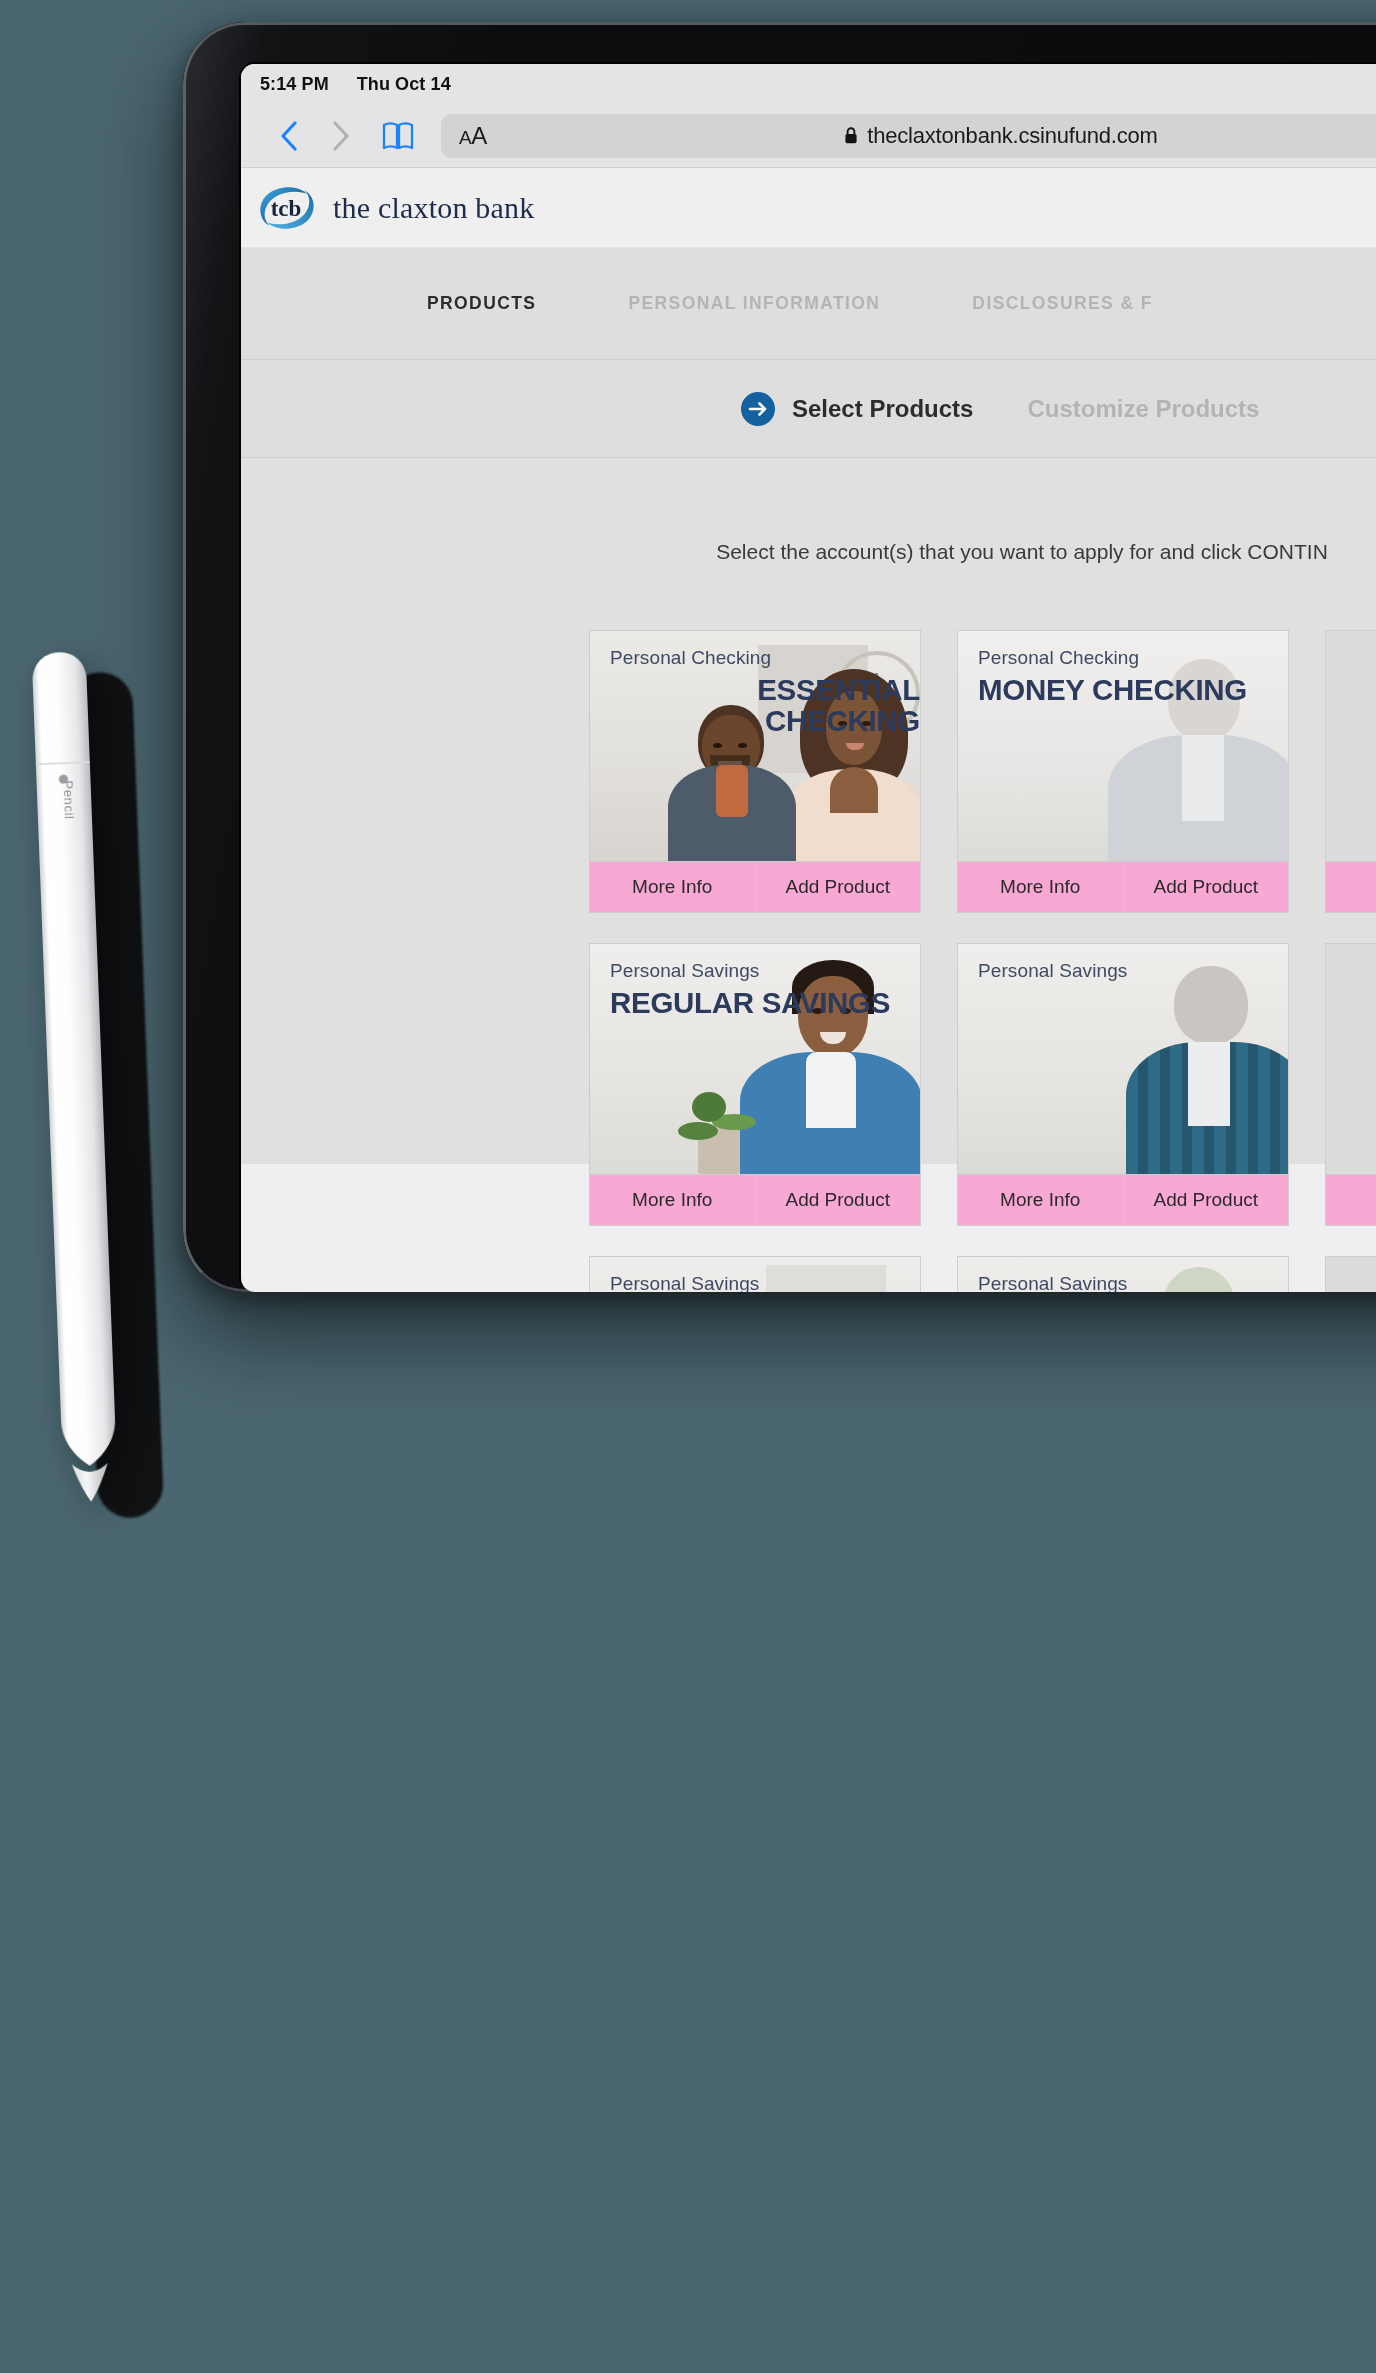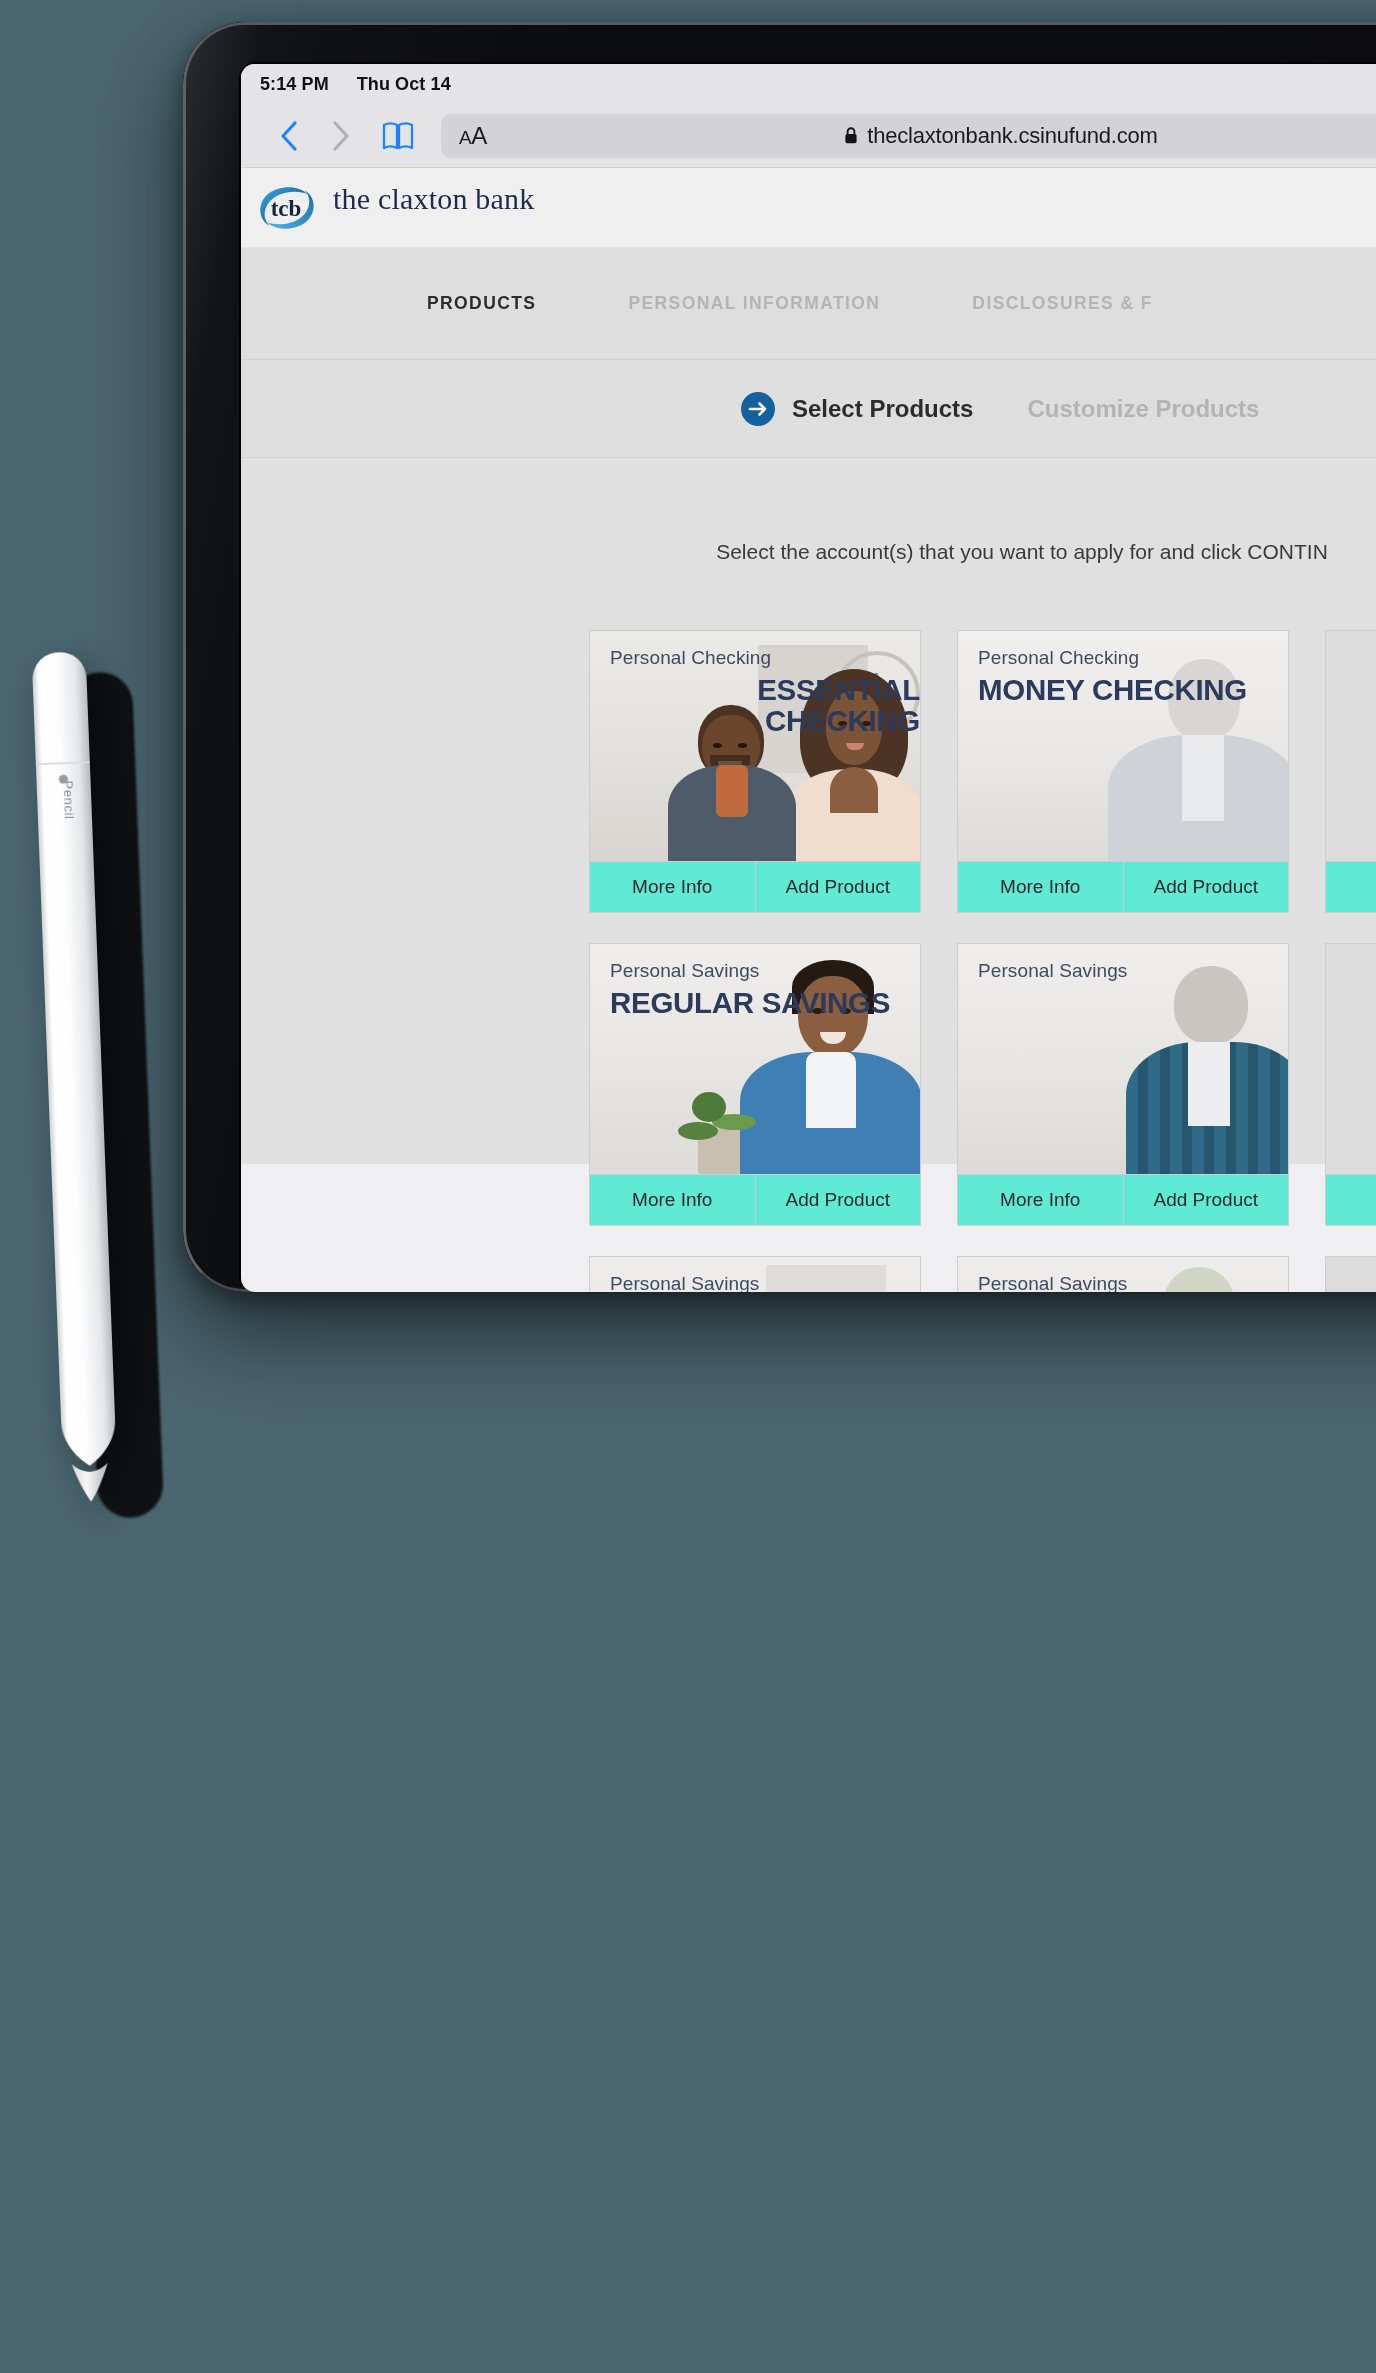--- a/index.html
+++ b/index.html
@@ -101,21 +101,21 @@
   .url-text { font-size:22px; color:#1a1a1a; letter-spacing:-.2px; }
 
   
   .site-header {
     height:80px;
     background:#efefef;
     display:flex; align-items:center;
     padding-left:14px;
     border-bottom:1px solid #e3e3e3;
   }
-  .logo-wrap { display:flex; gap:14px; }
+  .logo-wrap { display:flex; align-items:center; gap:14px; }
   .logo-mark { width:64px; height:52px; }
   .logo-word {
     font-family:"Liberation Serif", serif;
     font-size:30px; color:#1f2b4d; letter-spacing:.2px;
   }
 
   
   .site-nav {
     height:112px;
     background:#dedede;
@@ -197,21 +197,21 @@
     letter-spacing:.1px; margin-bottom:5px;
   }
   .card-title {
     font-size:29.5px; font-weight:700; color:#2c3a5c;
     line-height:1.06; letter-spacing:-.3px;text-align:right;
   }
   .card-actions {
     flex:1;
     display:flex;
     border-top:1px solid #cdcdcd;
-    background:#5eead4;
+    background:#f9a8d4;
   }
   .card-btn {
     flex:1;
     display:flex; align-items:center; justify-content:center;
     font-size:19px; color:#2a2a2a;
   }
   .card-btn + .card-btn { border-left:1px solid #cdcdcd; }
 
   
   .ph { position:absolute; inset:0; }

